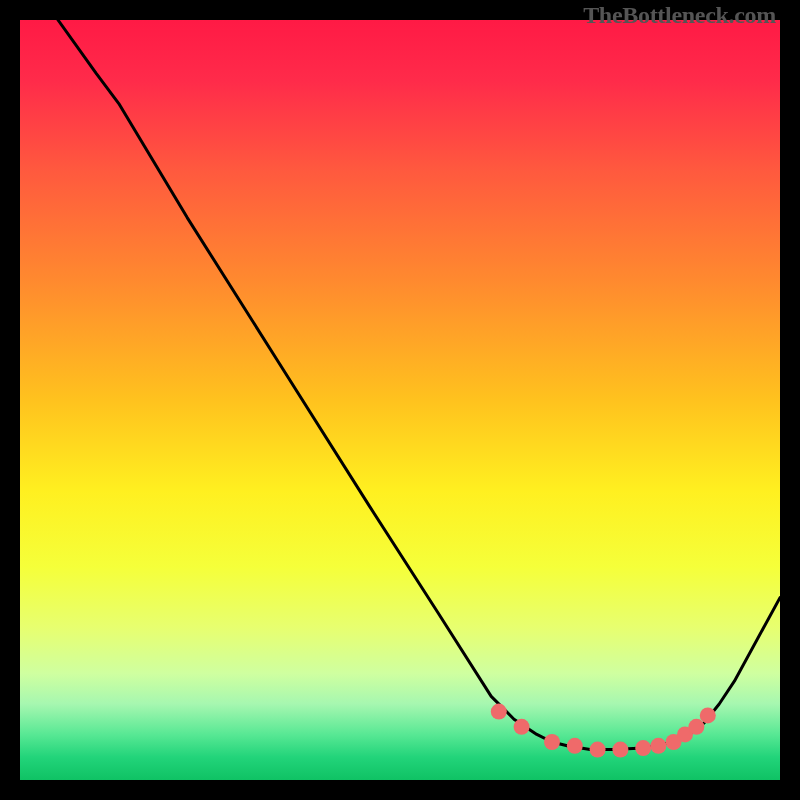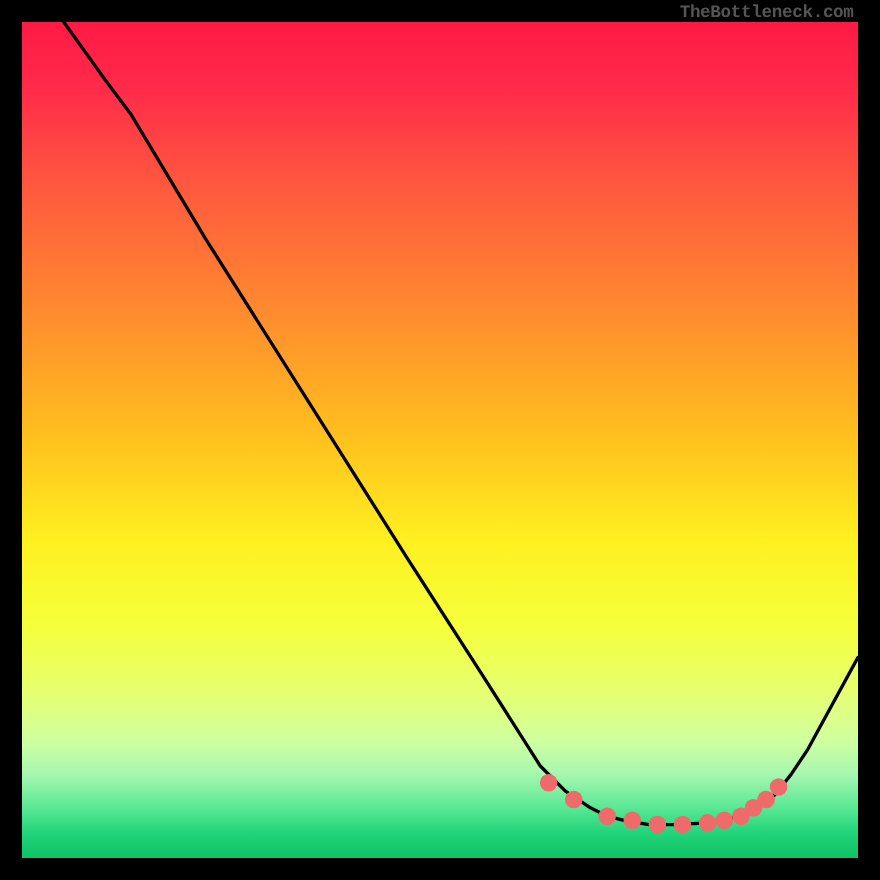--- a/index.html
+++ b/index.html
@@ -23,22 +23,22 @@
     left: 20px;
     top: 20px;
     width: 760px;
     height: 760px;
   }
   .watermark {
     position: absolute;
     top: 2px;
     right: 24px;
     color: #555;
-    font-family: Liberation Mono, monospace;
-    font-size: 16px;
+    font-family: Liberation Serif, serif;
+    font-size: 24px;
     font-weight: 600;
     letter-spacing: -0.3px;
     user-select: none;
   }
   svg {
     display: block;
   }
 </style>
 </head>
 <body>

